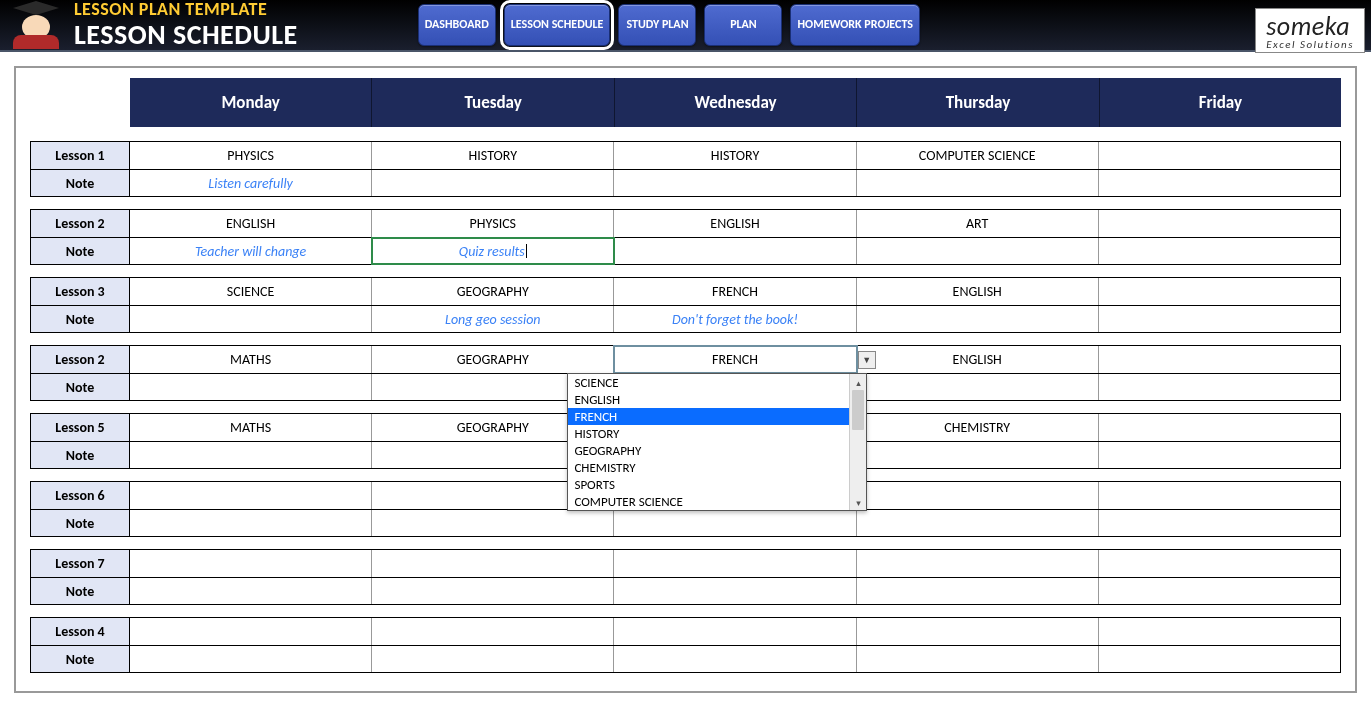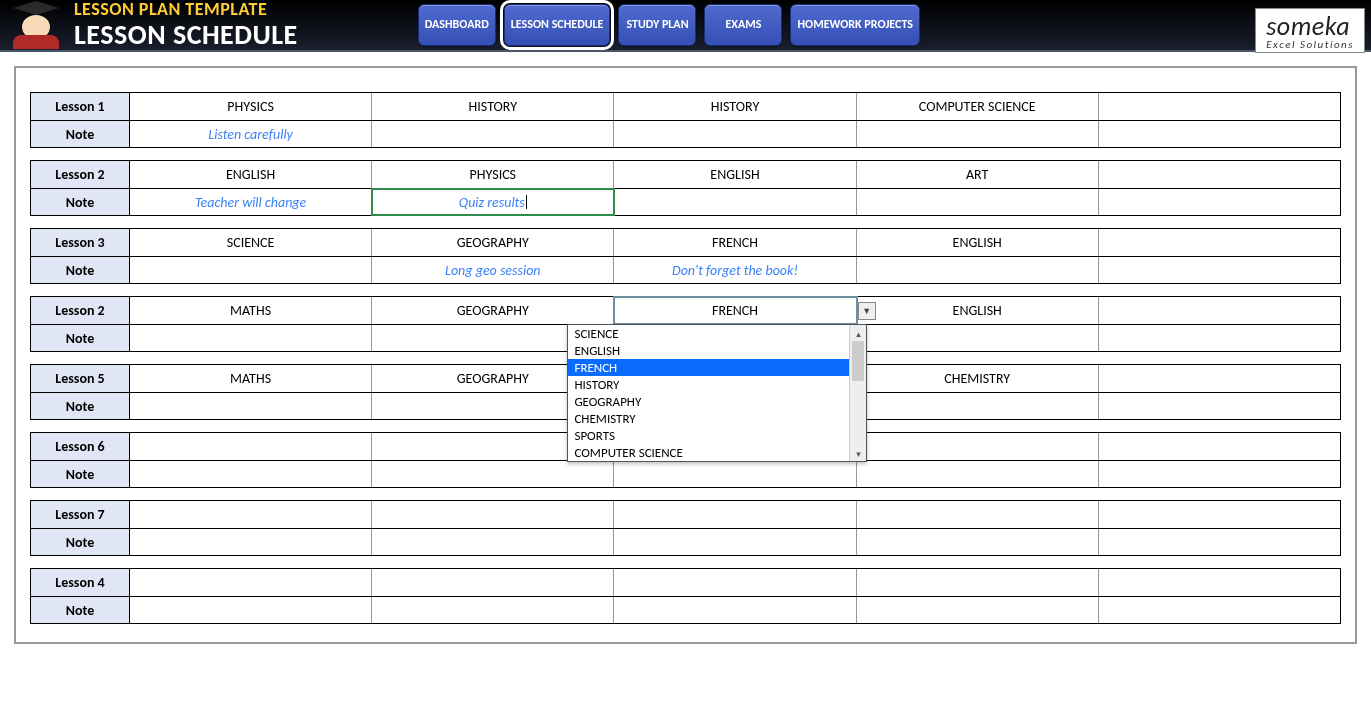--- a/index.html
+++ b/index.html
@@ -155,31 +155,41 @@
     </div>
     <div class="titles">
       <div class="title-small">LESSON PLAN TEMPLATE</div>
       <div class="title-big">LESSON SCHEDULE</div>
     </div>
   </div>
   <div class="nav">
     <div class="nav-btn">DASHBOARD</div>
     <div class="nav-btn active">LESSON SCHEDULE</div>
     <div class="nav-btn">STUDY PLAN</div>
-    <div class="nav-btn">EXAMS</div>
+    <div class="nav-btn">PLAN</div>
     <div class="nav-btn">HOMEWORK PROJECTS</div>
   </div>
   <div class="someka">
     <div class="someka-top">someka</div>
     <div class="someka-sub">Excel Solutions</div>
   </div>
 </div>
 
 <div class="sheet-wrap">
   <div class="sheet">
+    <div class="hdr-row">
+      <div class="row-label-spacer"></div>
+      <div id="day-headers" style="display:flex; flex:1;">
+          <div class="day-hdr">Monday</div>
+          <div class="day-hdr">Tuesday</div>
+          <div class="day-hdr">Wednesday</div>
+          <div class="day-hdr">Thursday</div>
+          <div class="day-hdr">Friday</div>
+        </div>
+    </div>
     <div class="lessons" id="lessons-container">
         <div class="lesson-block">
           <div class="lb-row">
             <div class="lb-label">Lesson 1</div>
             <div class="lb-cell">PHYSICS</div>
             <div class="lb-cell">HISTORY</div>
             <div class="lb-cell">HISTORY</div>
             <div class="lb-cell">COMPUTER SCIENCE</div>
             <div class="lb-cell"></div>
           </div>

